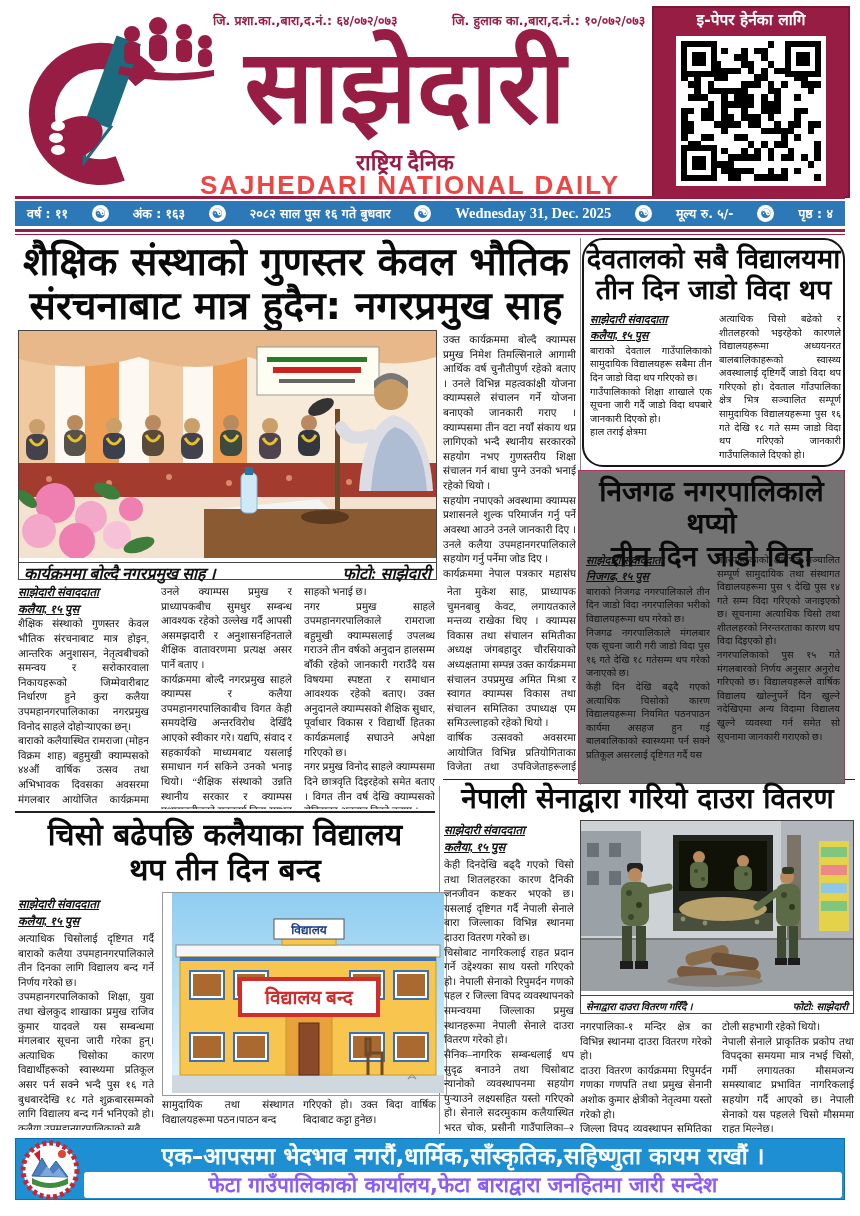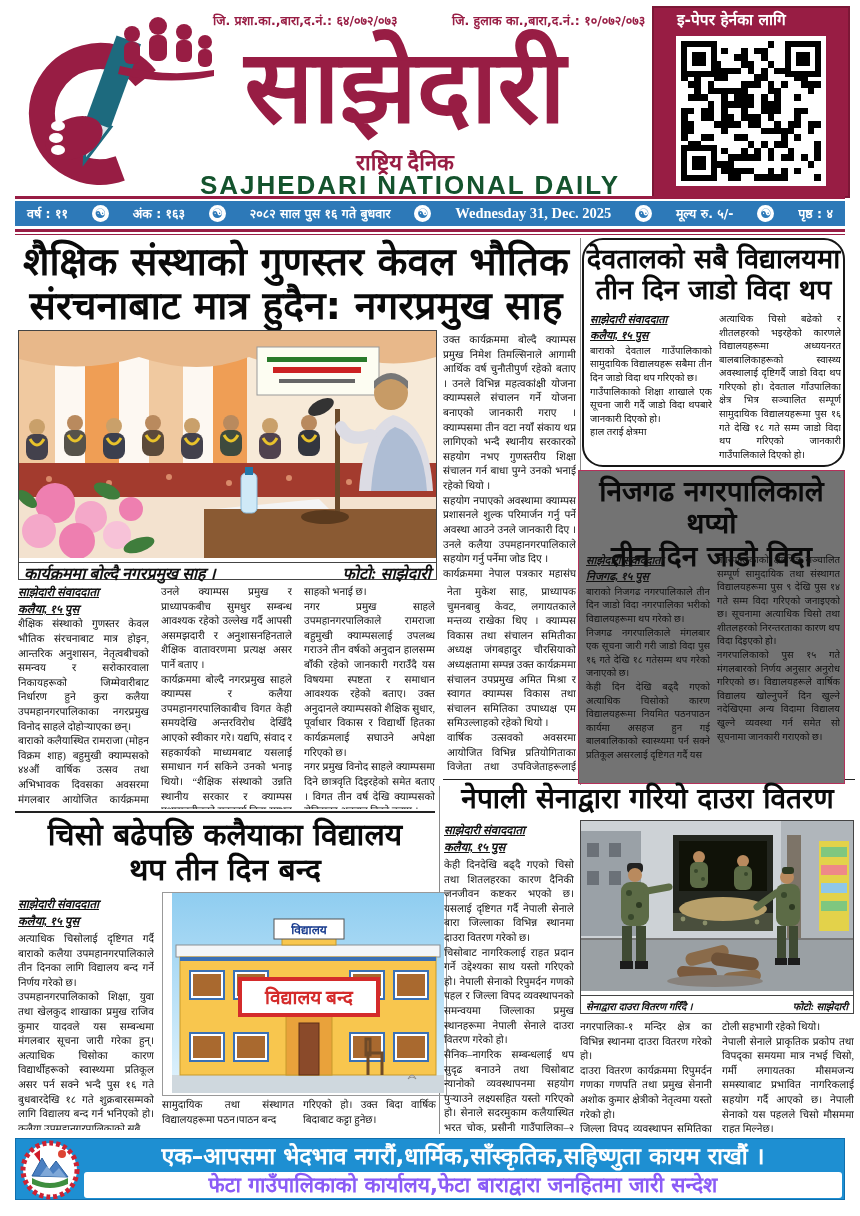--- a/index.html
+++ b/index.html
@@ -4,23 +4,23 @@
 <style>
   html,body{margin:0;padding:0;background:#e8e8e8;}
   .page{position:relative;width:860px;height:1216px;background:#ffffff;margin:0 auto;
         font-family:"Liberation Serif","DejaVu Sans",serif;overflow:hidden;color:#111;}
   .abs{position:absolute;}
   
   .reg{font-weight:bold;font-size:12.5px;color:#981d44;font-family:"DejaVu Sans",sans-serif;white-space:nowrap;}
   .tagline{font-weight:bold;font-size:13.5px;color:#981d44;text-align:center;}
   .masthead{font-weight:bold;font-size:102px;line-height:112px;color:#981d44;text-align:center;white-space:nowrap;}
   .masthead-sub{font-weight:bold;font-size:22px;color:#981d44;text-align:center;}
-  .masthead-en{font-weight:bold;font-size:26px;letter-spacing:2px;color:#14532d;text-align:center;font-family:"Liberation Sans",sans-serif;}
+  .masthead-en{font-weight:bold;font-size:26px;letter-spacing:2px;color:#ef4444;text-align:center;font-family:"Liberation Sans",sans-serif;}
   .qr-panel{background:#981d44;border:2px solid #7c1736;}
-  .qr-title{height:24px;line-height:24px;color:#fff;font-weight:bold;font-size:15.5px;font-family:"DejaVu Sans",sans-serif;padding-left:23px;}
+  .qr-title{height:24px;line-height:24px;text-align:center;color:#fff;font-weight:bold;font-size:15.5px;font-family:"DejaVu Sans",sans-serif;}
   .qr-box{position:relative;width:150px;height:150px;background:#fff;margin:4px auto 0 auto;padding:5px;box-sizing:border-box;}
   .qr{display:grid;grid-template-columns:repeat(21,1fr);grid-template-rows:repeat(21,1fr);width:140px;height:140px;}
   .qr i{display:block;}
   .qr i.on{background:#000;}
   .finder{position:absolute;width:24px;height:24px;border:6px solid #000;background:#fff;box-sizing:content-box;}
   .finder::after{content:"";position:absolute;inset:5px;background:#000;}
   .f-tl{left:5px;top:5px;} .f-tr{right:5px;top:5px;} .f-bl{left:5px;bottom:5px;}
   .rule{background:#981d44;}
   .infobar{background:#2d79b8;display:flex;align-items:center;justify-content:space-between;
            padding:0 12px;box-sizing:border-box;color:#fff;}

